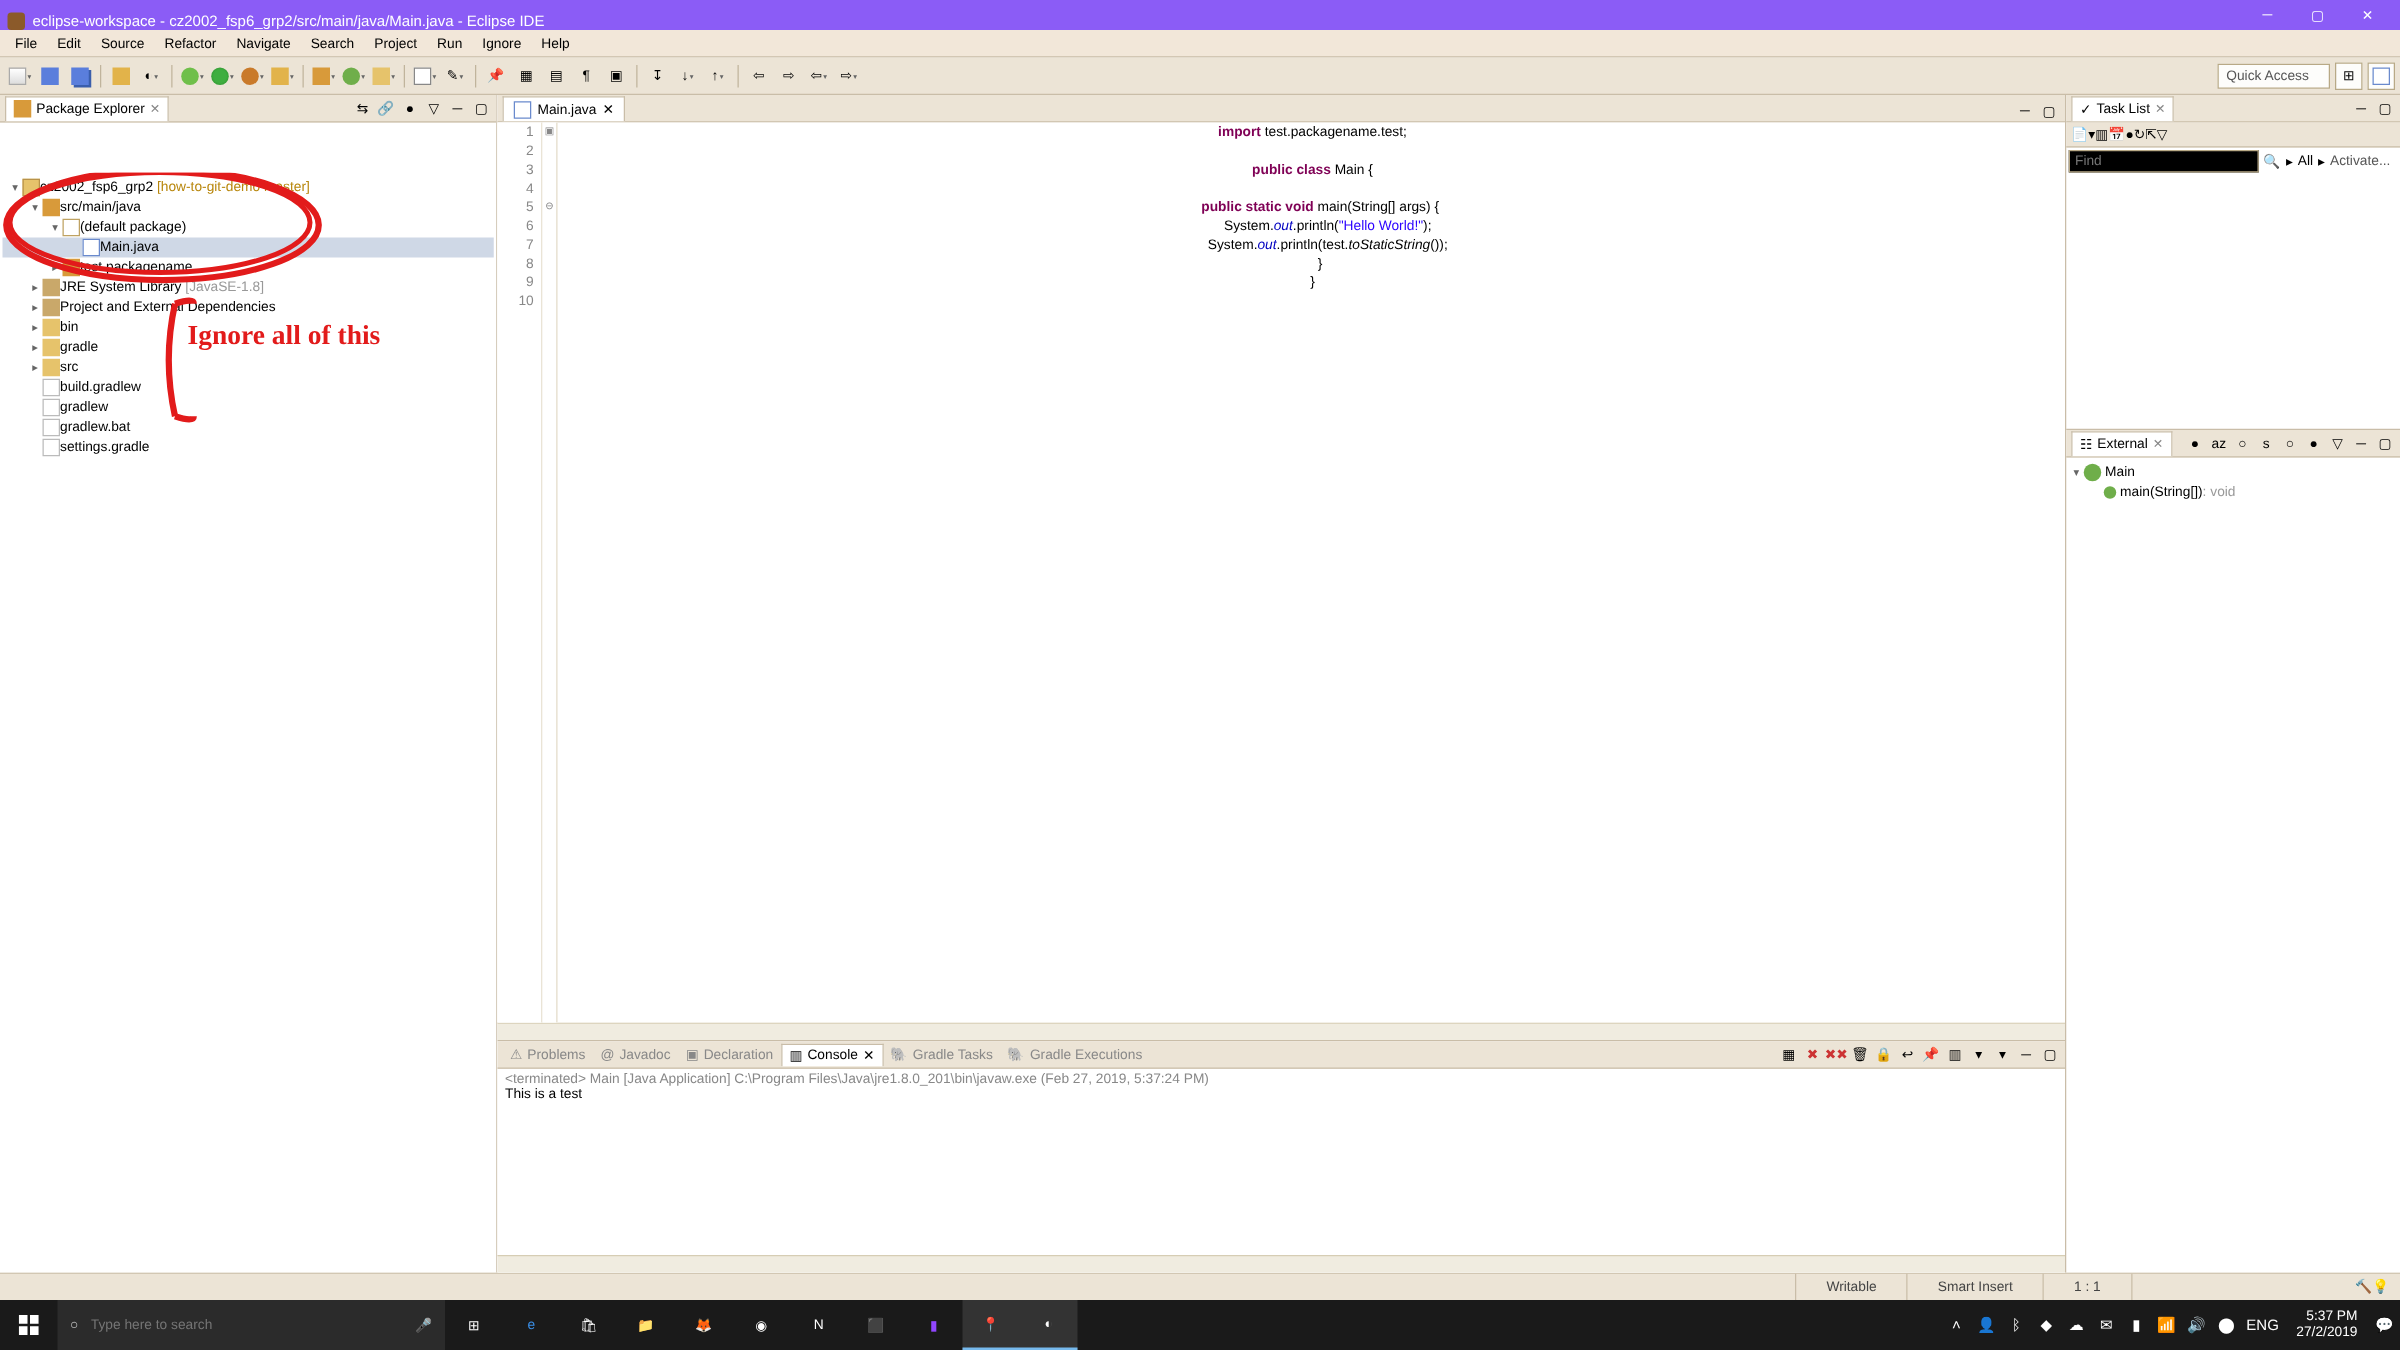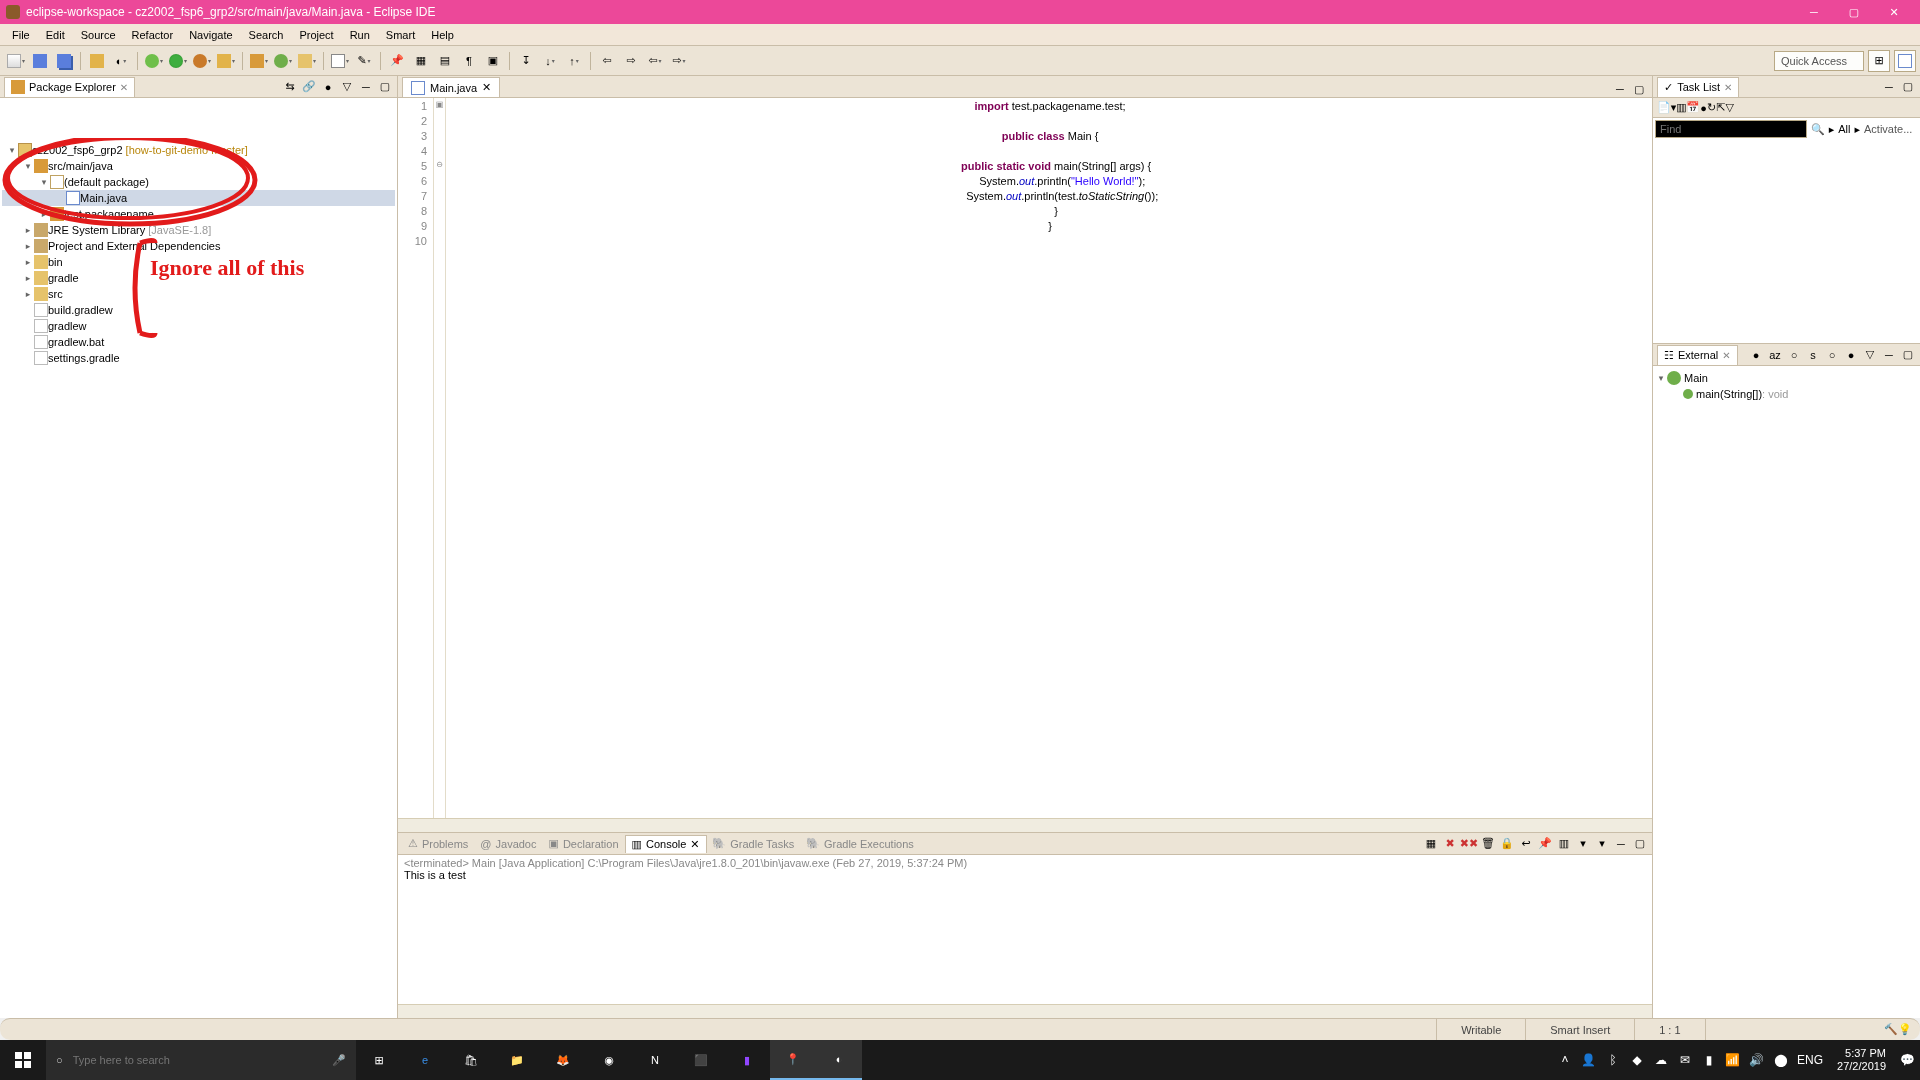--- a/index.html
+++ b/index.html
@@ -1,19 +1,19 @@
 <!DOCTYPE html>
 <html><head>
 <meta charset="utf-8">
 <style>
 * { margin: 0; padding: 0; box-sizing: border-box; font-family: "Segoe UI", Tahoma, sans-serif; font-size: 11px; }
 body { background: #f0f0f0; overflow: hidden; width: 1920px; height: 1080px; }
 
 
-.titlebar { background: #ec4899; color: #fff; height: 24px; display: flex; align-items: center; padding: 0 6px; }
+.titlebar { background: #8b5cf6; color: #fff; height: 24px; display: flex; align-items: flex-end; padding: 0 6px; }
 .titlebar .title-icon { width: 14px; height: 14px; background: #8b5a2a; border-radius: 3px; margin-right: 6px; }
 .titlebar .title-text { flex: 1; font-size: 12px; }
 .titlebar .win-controls { display: flex; gap: 0; }
 .titlebar .win-btn { width: 40px; height: 24px; display: flex; align-items: center; justify-content: center; color: #fff; }
 
 
 .menubar { background: #f2e7d9; height: 22px; display: flex; align-items: center; padding: 0 4px; border-bottom: 1px solid #c9bda8; }
 .menubar .menu-item { padding: 2px 8px; cursor: default; }
 
 
@@ -80,21 +80,21 @@
 
 
 .bottom { height: 186px; border-top: 1px solid #c9bda8; display: flex; flex-direction: column; background: #fff; }
 .bottom .view-header { }
 .bt-tab { padding: 2px 6px; display: flex; align-items: center; gap: 4px; color: #888; }
 .bt-tab.active { background: #fff; border: 1px solid #c9bda8; border-bottom: none; color: #000; }
 .console-body { flex: 1; padding: 2px 6px; font-family: Consolas, monospace; font-size: 12px; overflow: auto; }
 .console-body .meta { color: #888; font-size: 11px; }
 
 
-.statusbar { height: 22px; background: #ece4d6; border-top: 1px solid #c9bda8; display: flex; align-items: center; padding: 0 8px; font-size: 11px; color: #444; border-radius: 10px; }
+.statusbar { height: 22px; background: #ece4d6; border-top: 1px solid #c9bda8; display: flex; align-items: center; padding: 0 8px; font-size: 11px; color: #444; }
 .statusbar .cell { padding: 0 24px; border-left: 1px solid #c9bda8; height: 100%; display: flex; align-items: center; }
 .statusbar .cell:first-child { border-left: none; }
 .statusbar .spacer { flex: 1; }
 
 
 .taskbar { height: 40px; background: #1a1a1a; display: flex; align-items: center; color: #fff; }
 .taskbar .start { width: 46px; height: 40px; display: flex; align-items: center; justify-content: center; }
 .taskbar .search { display: flex; align-items: center; background: #2b2b2b; height: 40px; width: 310px; padding: 0 10px; color: #ccc; gap: 10px; }
 .taskbar .search input { background: transparent; border: none; color: #ccc; flex: 1; outline: none; }
 .taskbar .tb-icon { width: 46px; height: 40px; display: flex; align-items: center; justify-content: center; }
@@ -137,21 +137,21 @@
 
 <div class="menubar">
   <div class="menu-item">File</div>
   <div class="menu-item">Edit</div>
   <div class="menu-item">Source</div>
   <div class="menu-item">Refactor</div>
   <div class="menu-item">Navigate</div>
   <div class="menu-item">Search</div>
   <div class="menu-item">Project</div>
   <div class="menu-item">Run</div>
-  <div class="menu-item">Smart</div>
+  <div class="menu-item">Ignore</div>
   <div class="menu-item">Help</div>
 </div>
 
 <div class="toolbar">
   <div class="tbtn drop">
       <span class="ic ic-new"></span>
     </div>
   <div class="tbtn">
       <span class="ic ic-save"></span>
     </div>

